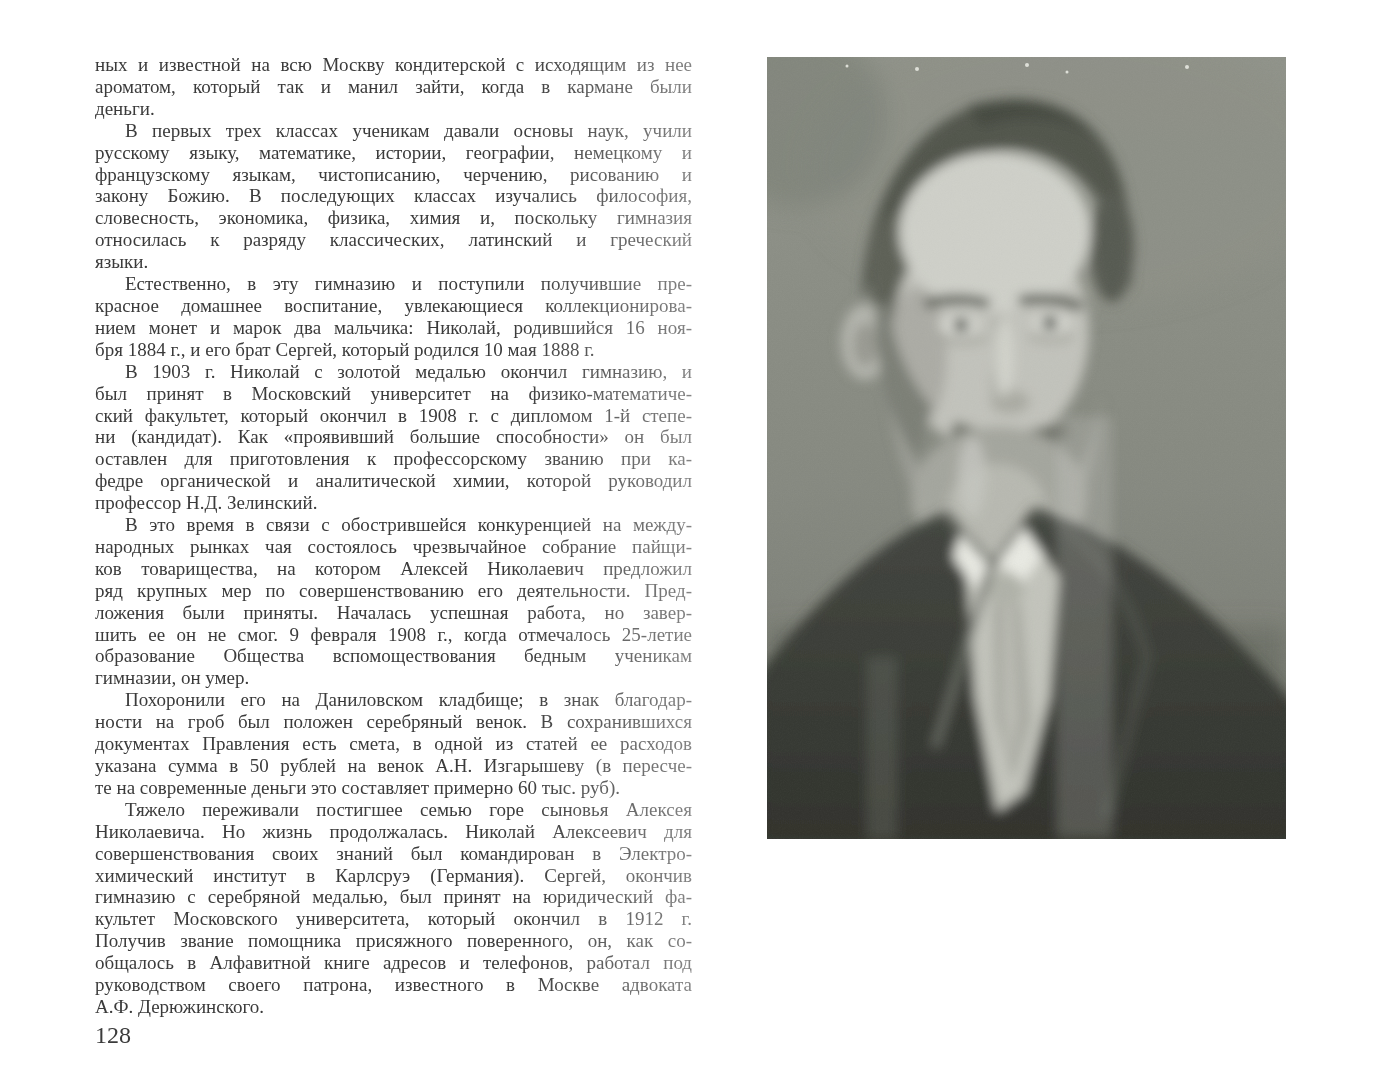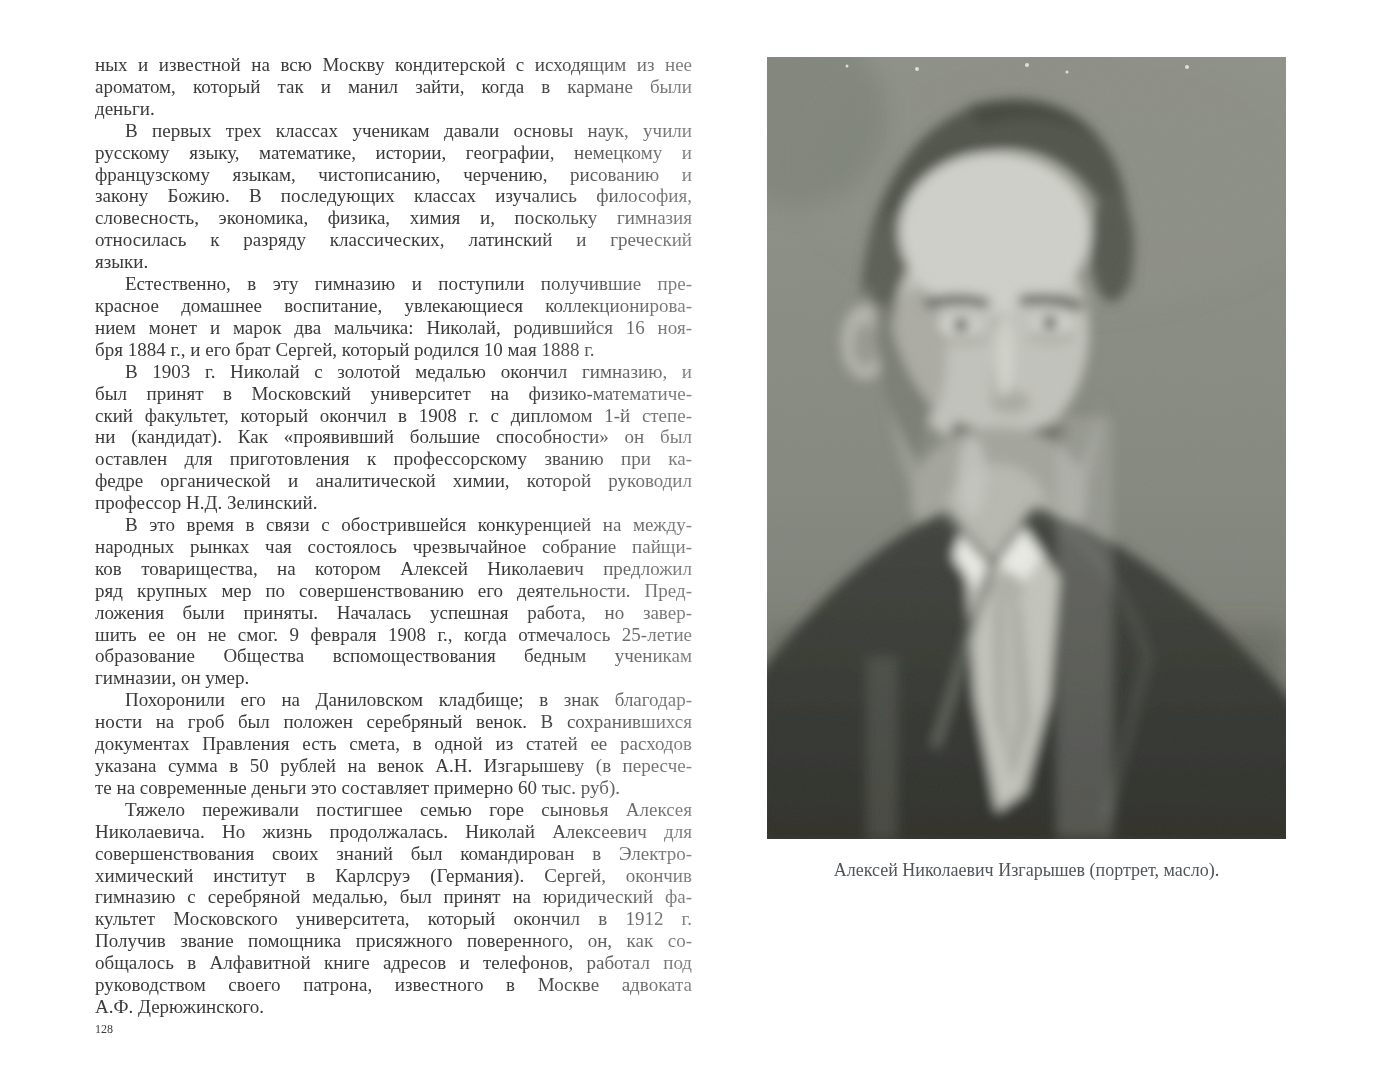--- a/index.html
+++ b/index.html
@@ -26,21 +26,21 @@
     background:var(--photo-bg, #8b8e85);
   }
   figure.photo svg { display:block; width:100%; height:100%; }
   .caption {
     position:absolute; left:767px; top:858px; width:519px;
     text-align:center; color:var(--caption, #50555a);
     font-size:18px; line-height:24px;
   }
   .pagenum {
     position:absolute; left:95px; top:1022px;
-    font-size:12px; color:var(--text, #3b3b3b);
+    font-size:24px; color:var(--text, #3b3b3b);
   }
 </style>
 </head>
 <body>
 
 <div class="text-col" id="text-col">
     <div class="line">ных и известной на всю Москву кондитерской с исходящим из нее</div>
     <div class="line">ароматом, который так и манил зайти, когда в кармане были</div>
     <div class="line last">деньги.</div>
     <div class="line indent">В первых трех классах ученикам давали основы наук, учили</div>
@@ -169,16 +169,15 @@
       <circle cx="300" cy="15" r="1.5"></circle>
         <circle cx="420" cy="10" r="2"></circle>
       <circle cx="80" cy="9" r="1.5"></circle>
     </g>
 
     <rect width="519" height="782" filter="url(#grain)" opacity="0.05"></rect>
   </svg>
 </figure>
 
 <div class="caption">
-  <div>Алексей Николаевич Изгарышев (портрет, масло).</div>
 </div>
 
 <div class="pagenum">128</div>
 
 </body></html>

